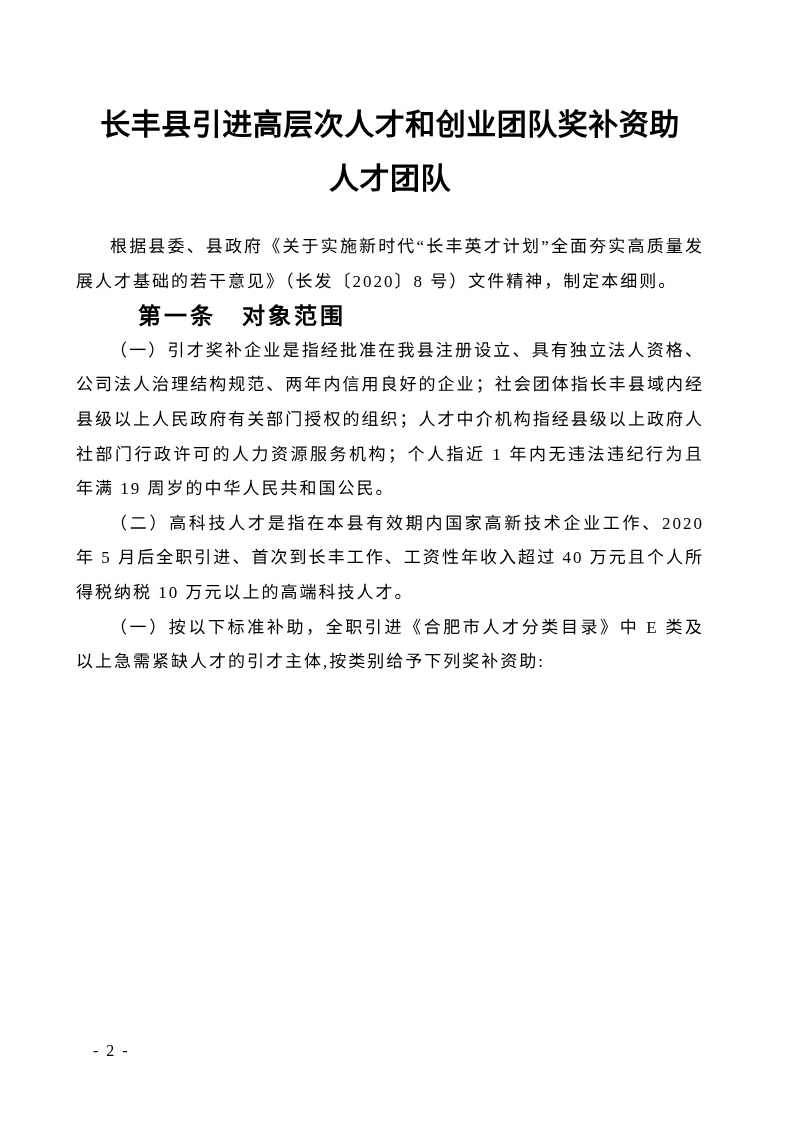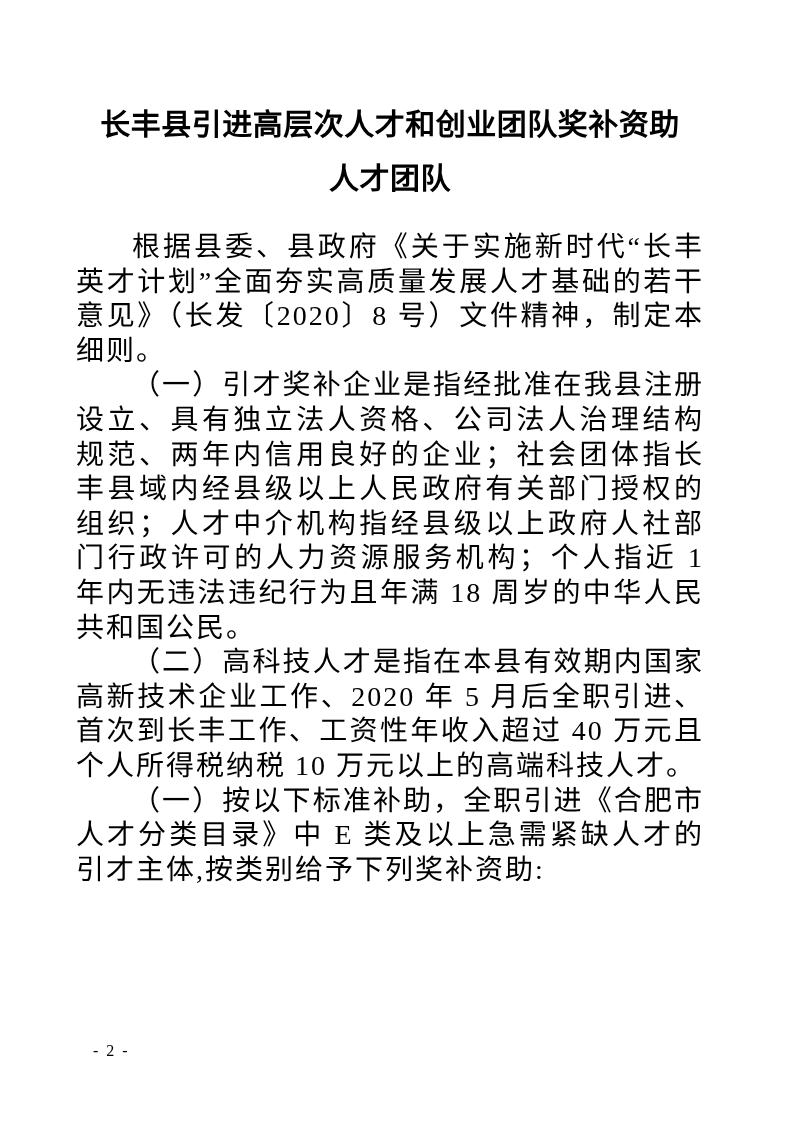--- a/index.html
+++ b/index.html
@@ -26,21 +26,21 @@
     font-weight: bold;
     text-align: center;
     letter-spacing: 0.5px;
     font-family: "Liberation Serif", "DejaVu Serif", serif;
   }
   .doc-title .title-line {
     display: block;
   }
   .doc-body p {
     margin: 0;
-    font-size: 28px;
+    font-size: 17px;
     line-height: 34.6px;
     letter-spacing: 2px;
     text-align: justify;
     text-justify: inter-character;
     text-indent: 2em;
   }
   .doc-body p.section-heading {
     font-family: "Liberation Sans", "DejaVu Sans", sans-serif;
     font-weight: bold;
     font-size: 23px;
@@ -65,22 +65,23 @@
 <div class="page">
 
   <h1 class="doc-title">
     <span class="title-line">长丰县引进高层次人才和创业团队奖补资助</span>
     <span class="title-line">人才团队</span>
   </h1>
 
   <div class="doc-body">
     <p>根据县委、县政府《关于实施新时代“长丰英才计划”全面夯实高质量发展人才基础的若干意见》（长发〔2020〕8 号）文件精神，制定本细则。</p>
 
+    <p class="section-heading">第一条　对象范围</p>
 
-    <p>（一）引才奖补企业是指经批准在我县注册设立、具有独立法人资格、公司法人治理结构规范、两年内信用良好的企业；社会团体指长丰县域内经县级以上人民政府有关部门授权的组织；人才中介机构指经县级以上政府人社部门行政许可的人力资源服务机构；个人指近 1 年内无违法违纪行为且年满 18 周岁的中华人民共和国公民。</p>
+    <p>（一）引才奖补企业是指经批准在我县注册设立、具有独立法人资格、公司法人治理结构规范、两年内信用良好的企业；社会团体指长丰县域内经县级以上人民政府有关部门授权的组织；人才中介机构指经县级以上政府人社部门行政许可的人力资源服务机构；个人指近 1 年内无违法违纪行为且年满 19 周岁的中华人民共和国公民。</p>
 
     <p>（二）高科技人才是指在本县有效期内国家高新技术企业工作、2020 年 5 月后全职引进、首次到长丰工作、工资性年收入超过 40 万元且个人所得税纳税 10 万元以上的高端科技人才。</p>
 
 
 
     <p>（一）按以下标准补助，全职引进《合肥市人才分类目录》中 E 类及以上急需紧缺人才的引才主体,按类别给予下列奖补资助:</p>
 
 
   </div>
 

